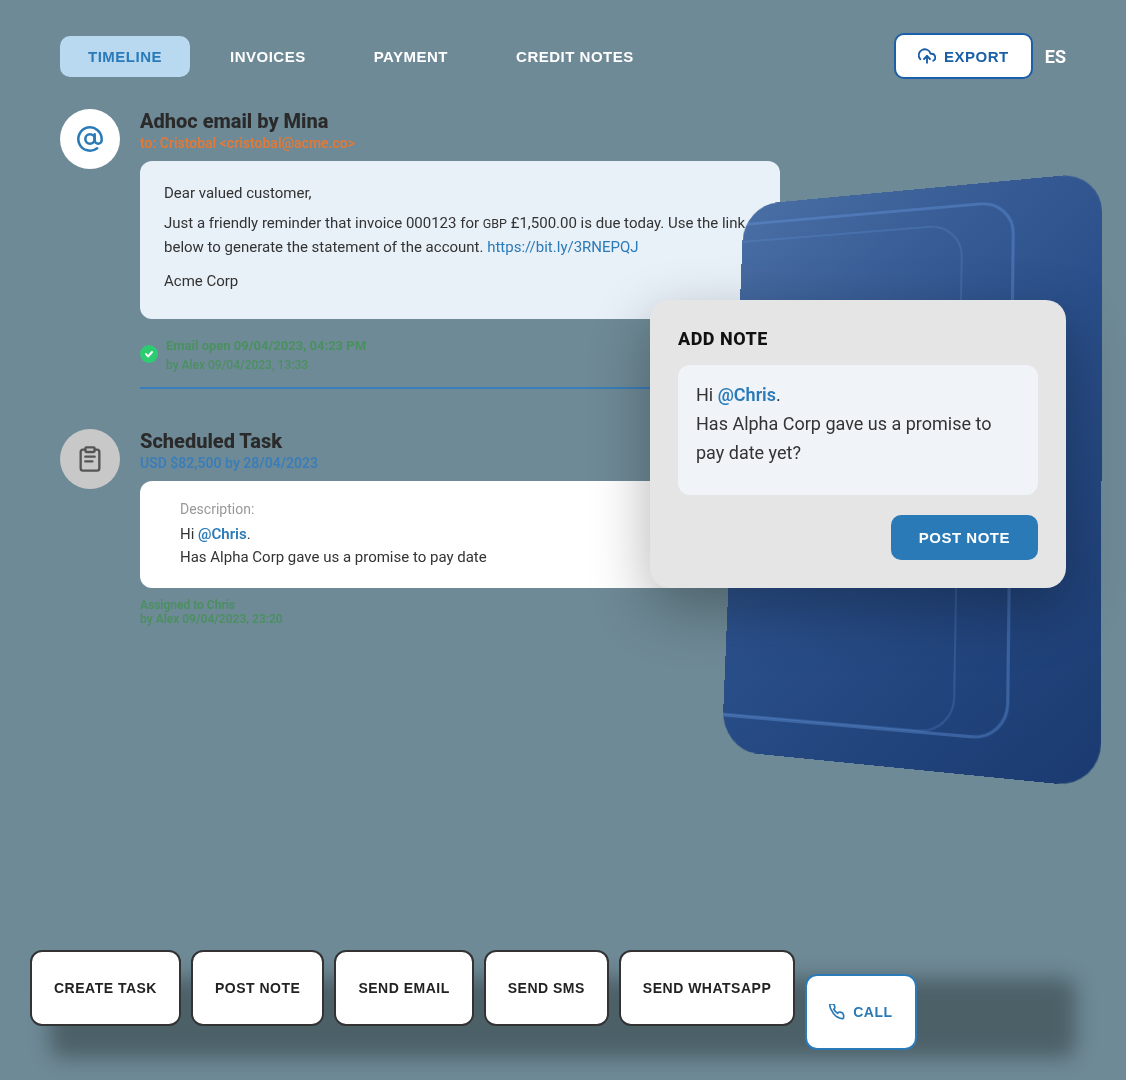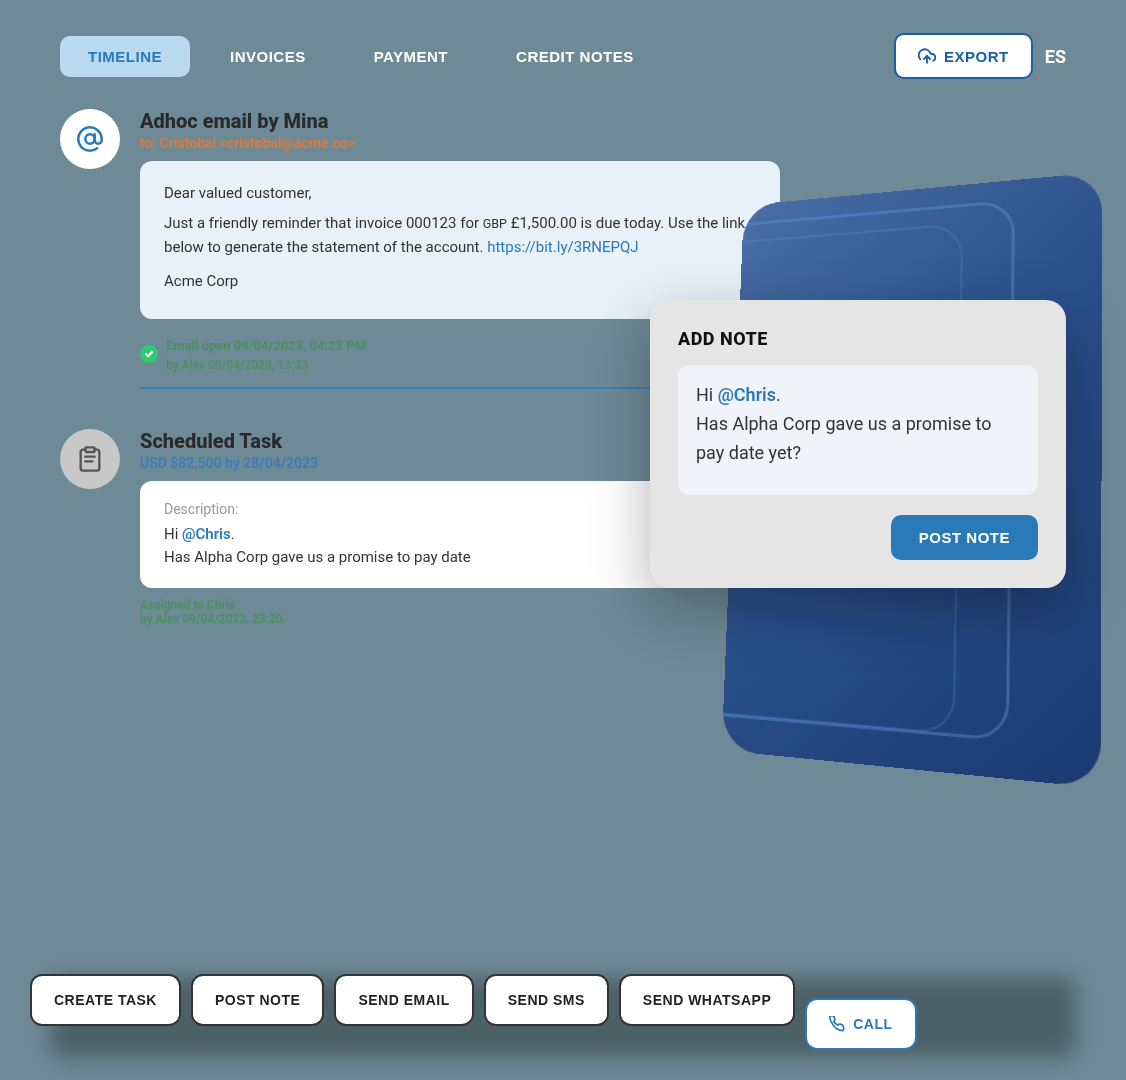--- a/index.html
+++ b/index.html
@@ -179,21 +179,21 @@
       height: 2px;
       background: #3a7db8;
       width: 580px;
       margin: 10px 0 20px 0;
     }
 
     
     .task-card {
       background: white;
       border-radius: 12px;
-      padding: 20px 24px;
+      padding: 20px 40px;
       max-width: 640px;
       margin-bottom: 10px;
     }
 
     .task-card .desc-label {
       font-size: 14px;
       color: #999;
       margin-bottom: 6px;
     }
 
@@ -299,21 +299,21 @@
       color: white;
       border: none;
       border-radius: 10px;
       font-size: 15px;
       font-weight: 700;
       letter-spacing: 0.5px;
       cursor: pointer;
     }
 
     .action-btn {
-      padding: 16px 22px;
+      padding: 28px 22px;
       border: 2px solid #333;
       border-radius: 12px;
       background: white;
       font-size: 14px;
       font-weight: 700;
       letter-spacing: 0.5px;
       cursor: pointer;
       color: #222;
       display: flex;
       align-items: center;

